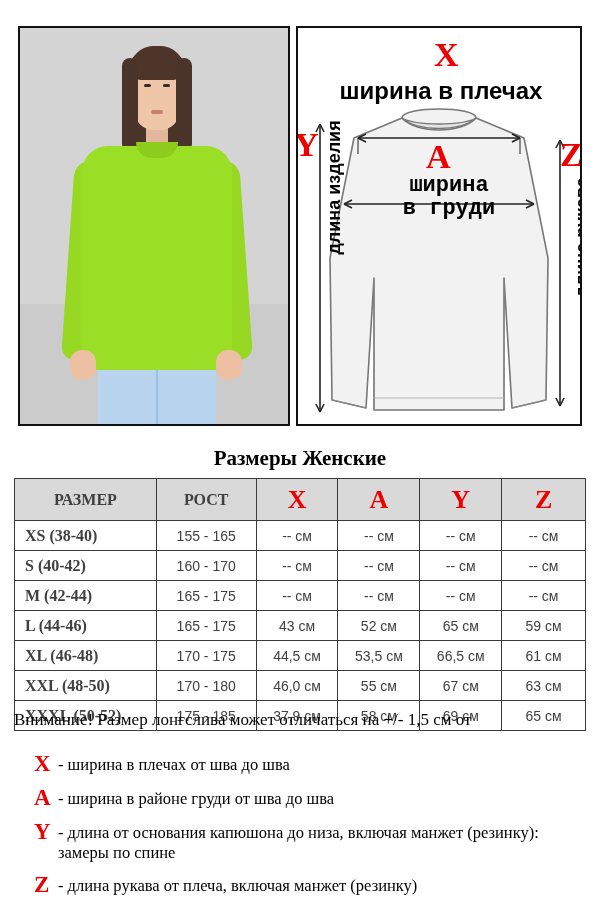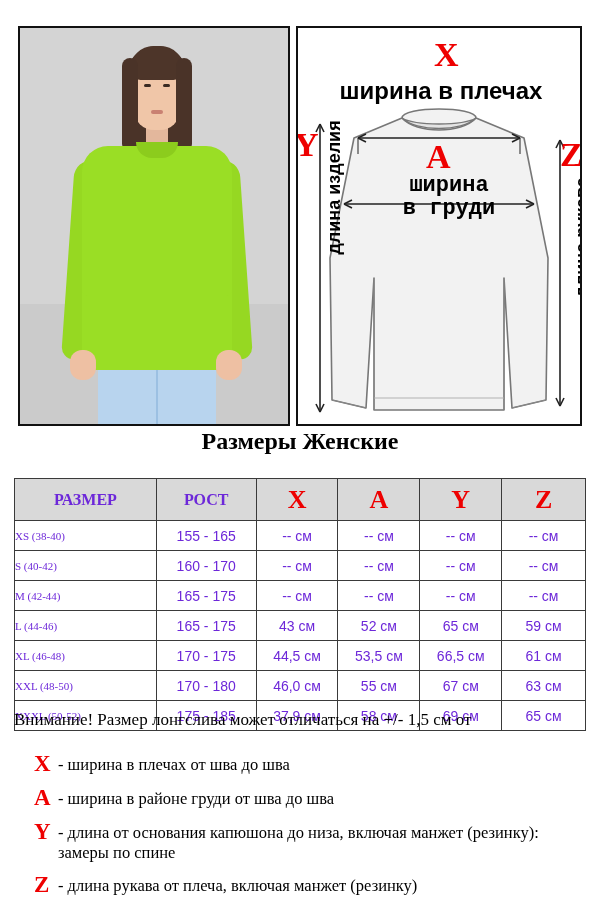--- a/index.html
+++ b/index.html
@@ -115,57 +115,58 @@
     left:-44px; top:150px; width:160px; font-size:18px; text-align:center;
     transform: rotate(-90deg);
   }
   .cap-sleeve {
     left:204px; top:200px; width:160px; font-size:18px; text-align:center;
     transform: rotate(-90deg);
   }
 
   
   .table-title {
-    position:absolute; left:0; right:0; top:428px;
+    position:absolute; left:0; right:0; top:446px;
     text-align:center;
     font-family:"Liberation Serif", serif;
     font-weight:bold;
-    font-size:24px;
+    font-size:21px;
     color:#000;
   }
   table.sizes {
     position:absolute;
     left:14px; top:478px;
     width:572px;
     border-collapse:collapse;
     background:#fff;
     font-family:"Liberation Serif", serif;
   }
   table.sizes th, table.sizes td {
     border:1px solid #3a3a3a;
     text-align:center;
     padding:0;
     height:30px;
     font-size:15px;
-    color:#6d28d9;
+    color:#404040;
   }
   table.sizes thead th {
     background:#d9d9d9;
     font-weight:bold;
     height:42px;
     font-size:16px;
   }
   table.sizes thead th.big {
     color:#ee0000;
     font-size:26px;
   }
   table.sizes tbody td:first-child {
     text-align:left;
-    font-weight:normal;
-    font-size:11px;
+    padding-left:10px;
+    font-weight:bold;
+    font-size:16px;
   }
   table.sizes tbody td { font-family:"Liberation Sans", sans-serif; font-size:14px; }
   table.sizes tbody td:first-child { font-family:"Liberation Serif", serif; }
 
   
   .warning {
     position:absolute;
     left:14px; top:710px;
     width:572px;
     font-family:"Liberation Serif", serif;

